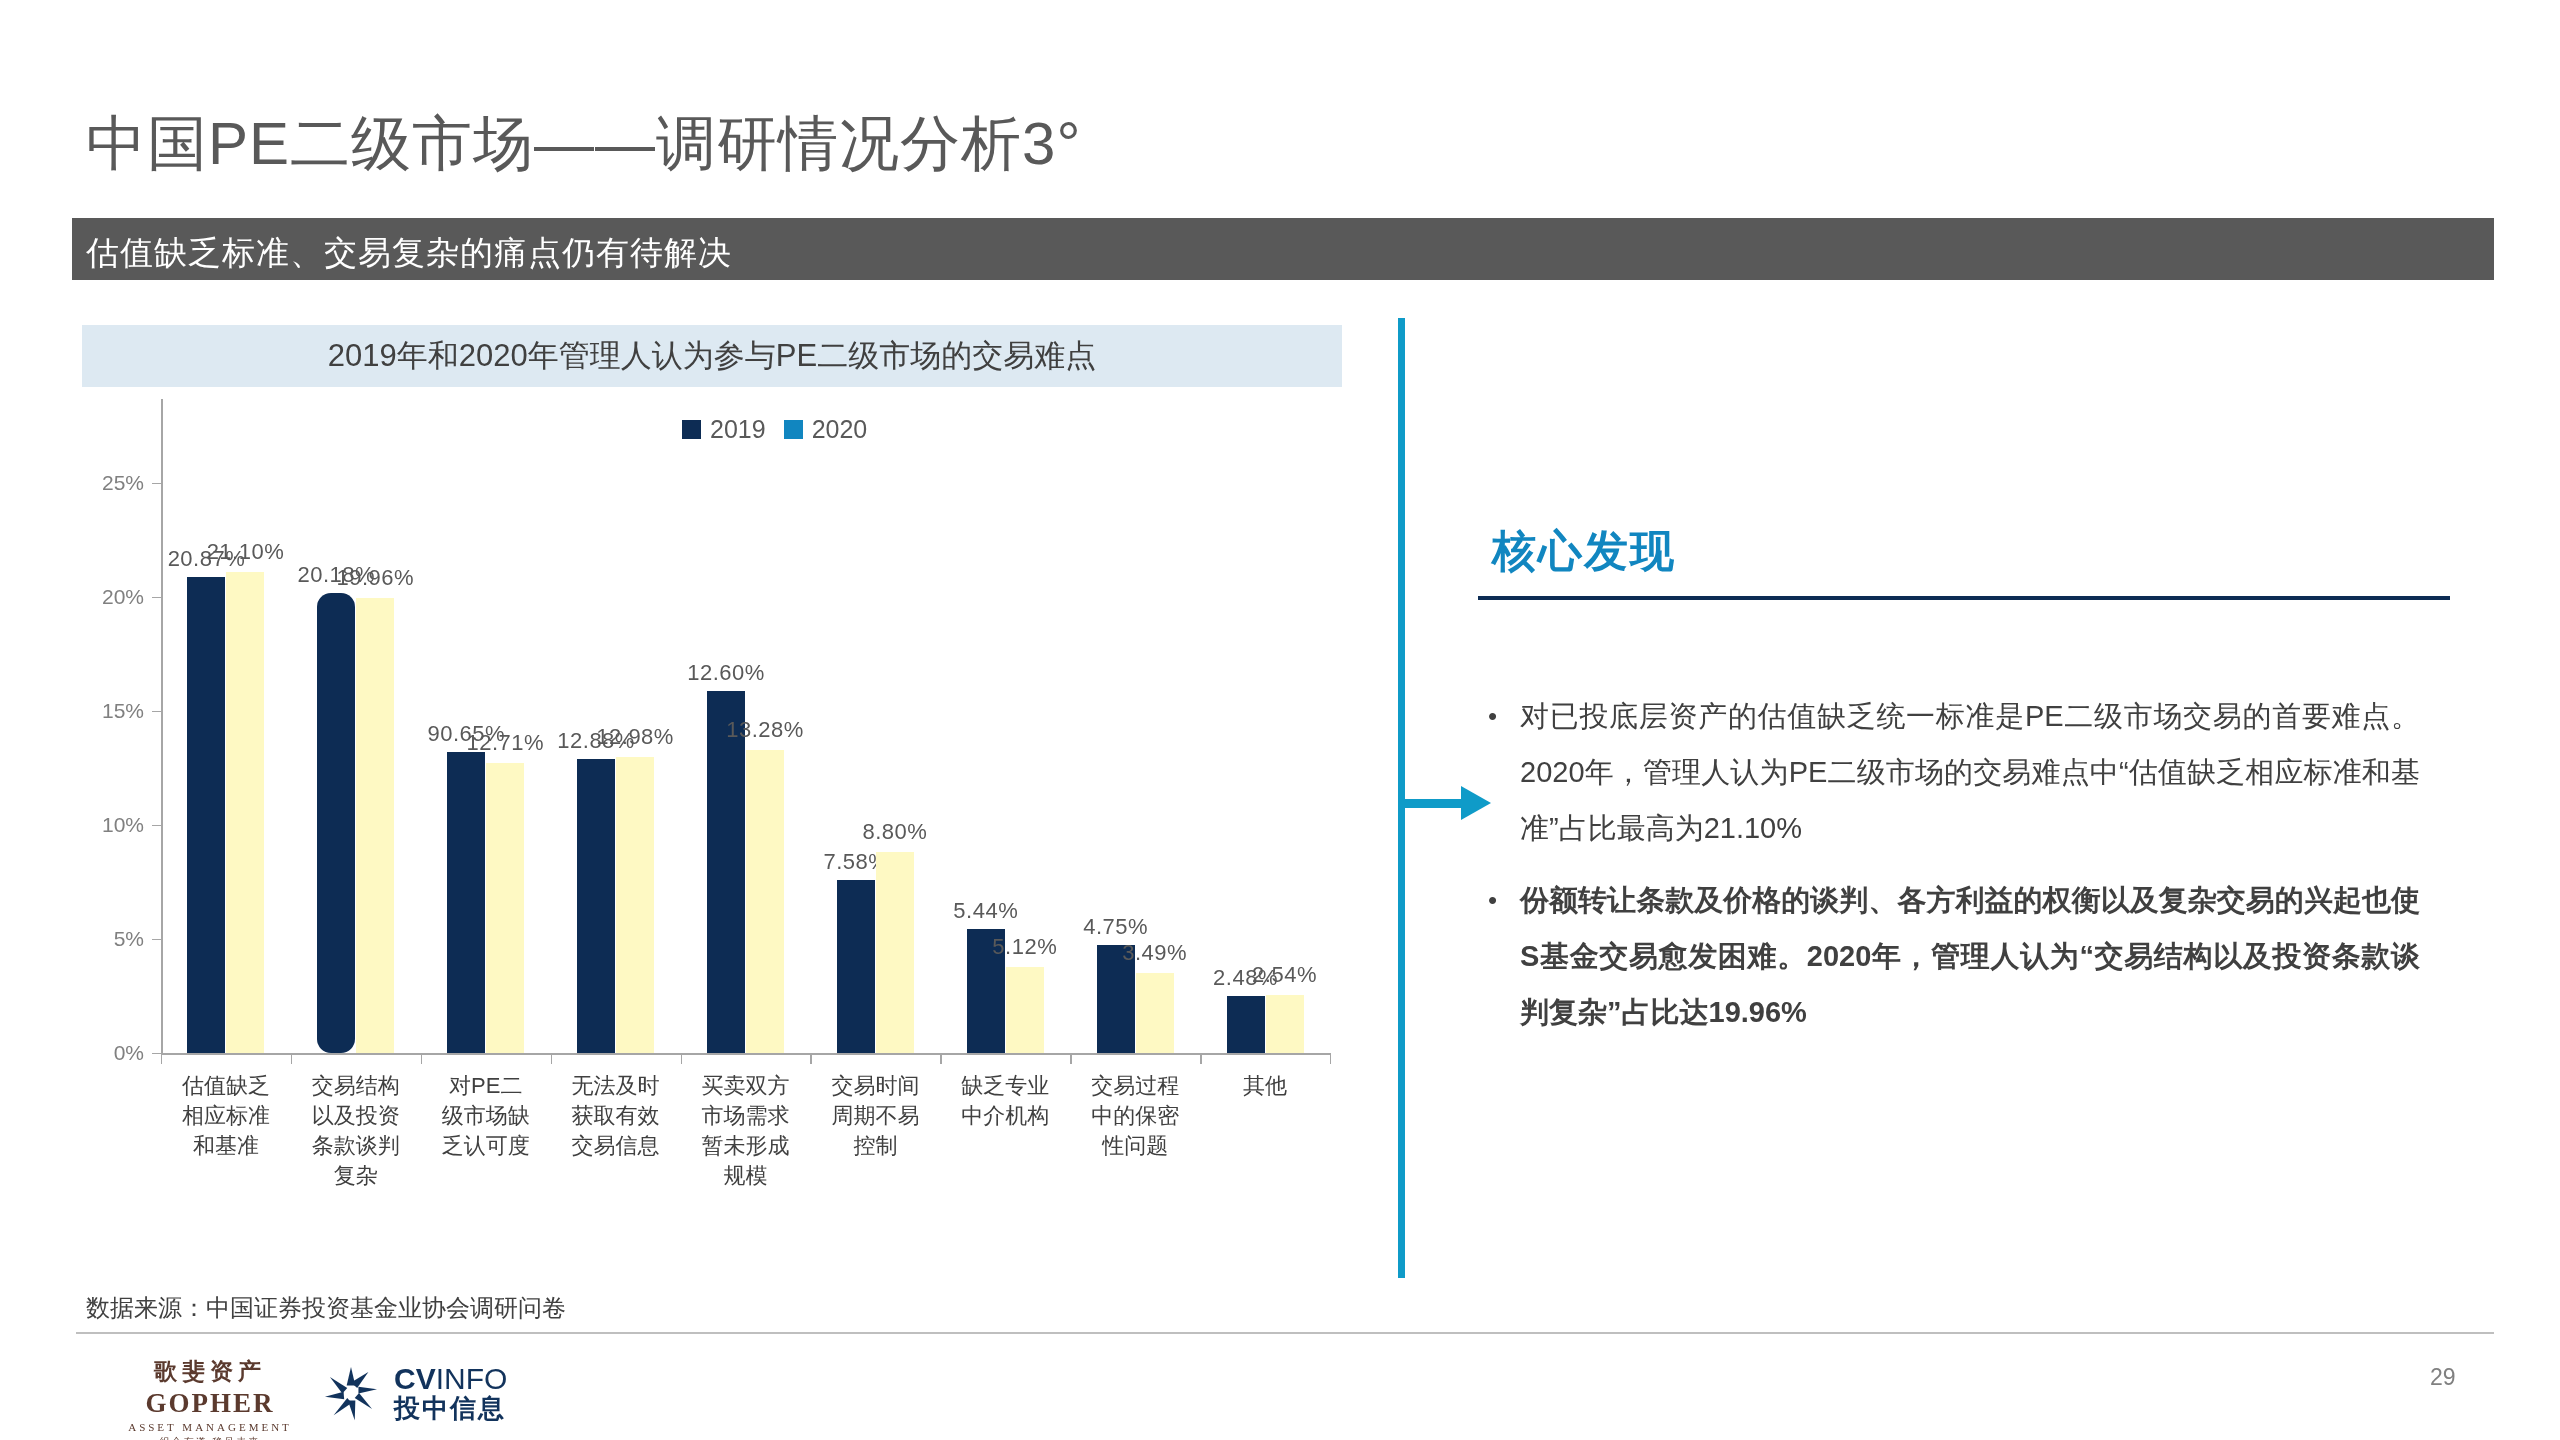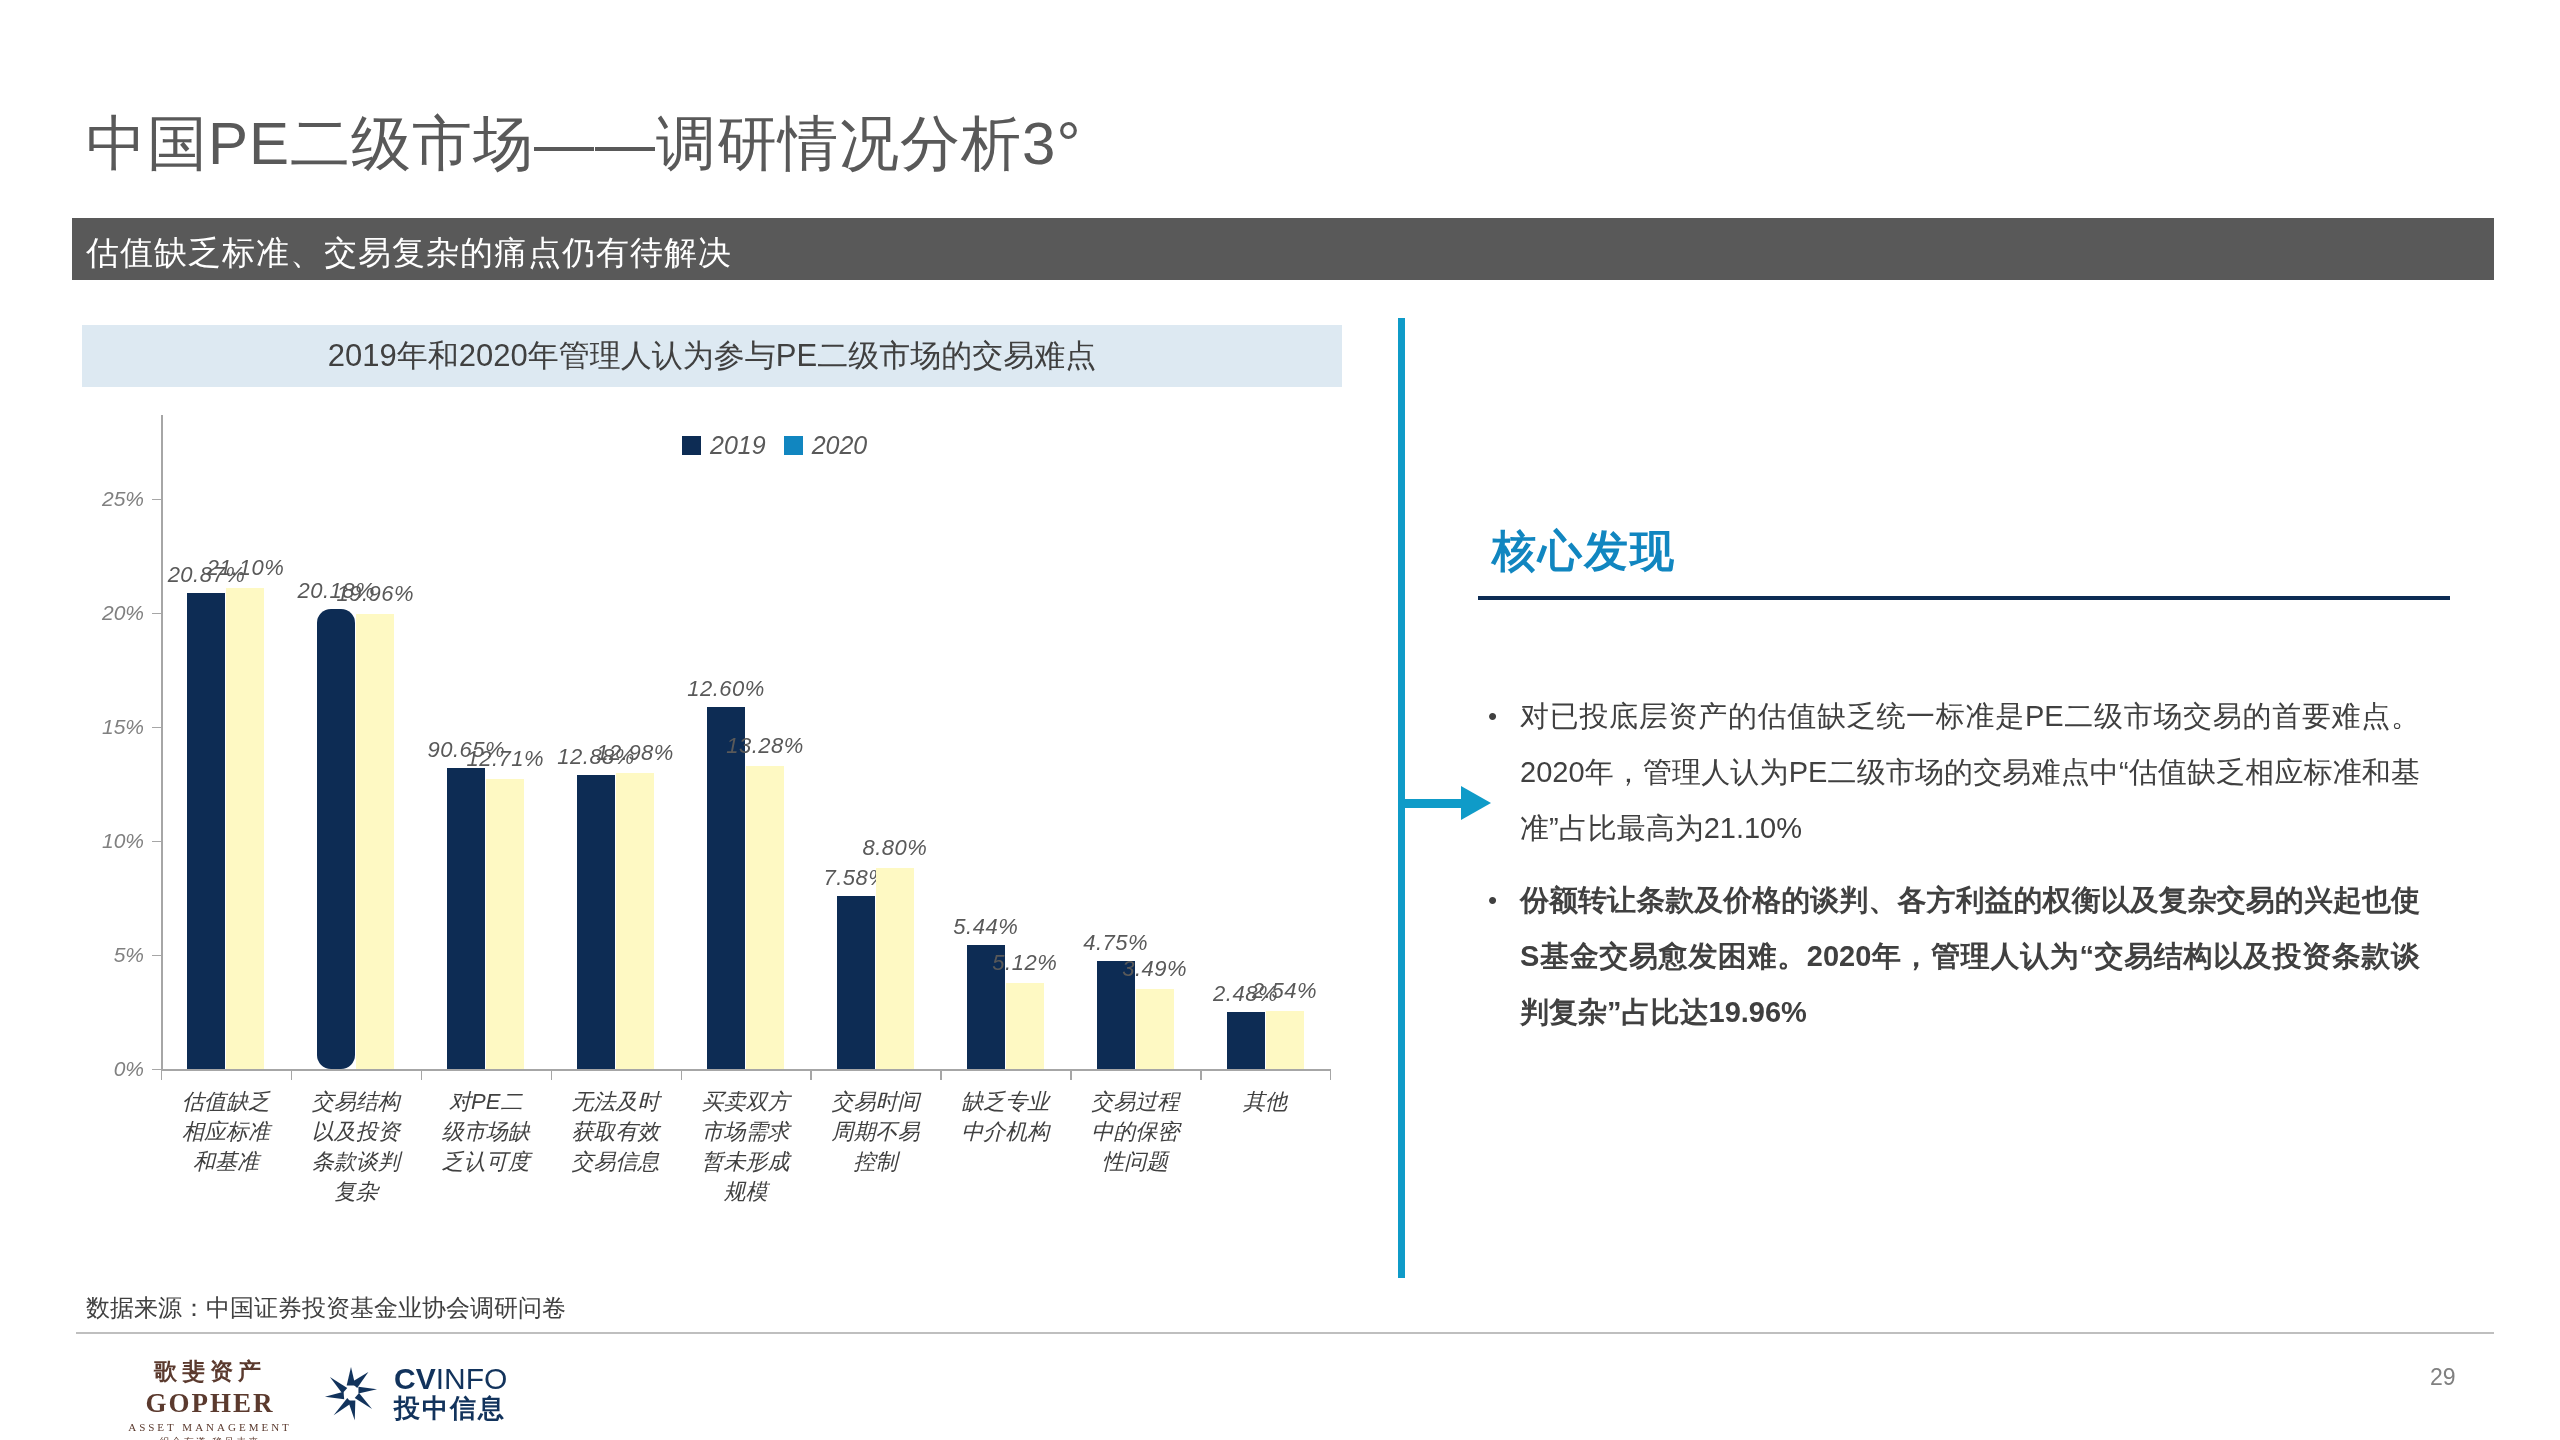--- a/index.html
+++ b/index.html
@@ -37,21 +37,21 @@
     background:#dde9f2;
   }
   #chart-title{
     position:absolute;left:0;top:0;width:1260px;height:62px;
     display:flex;align-items:center;justify-content:center;
     font-size:31px;color:#404040;
   }
 
   
   #plot{
-    position:absolute;left:0;top:84px;width:1298px;height:750px;font-style:italic;
+    position:absolute;left:0;top:68px;width:1298px;height:750px;
   }
   .y-label{
     position:absolute;right:1236px;
     transform:translateY(-50%);
     font-size:21px;color:#808080;white-space:nowrap;
     width:70px;text-align:right;
   }
   .y-tick{
     position:absolute;left:70px;width:9px;height:1px;background:#a6a6a6;
   }

